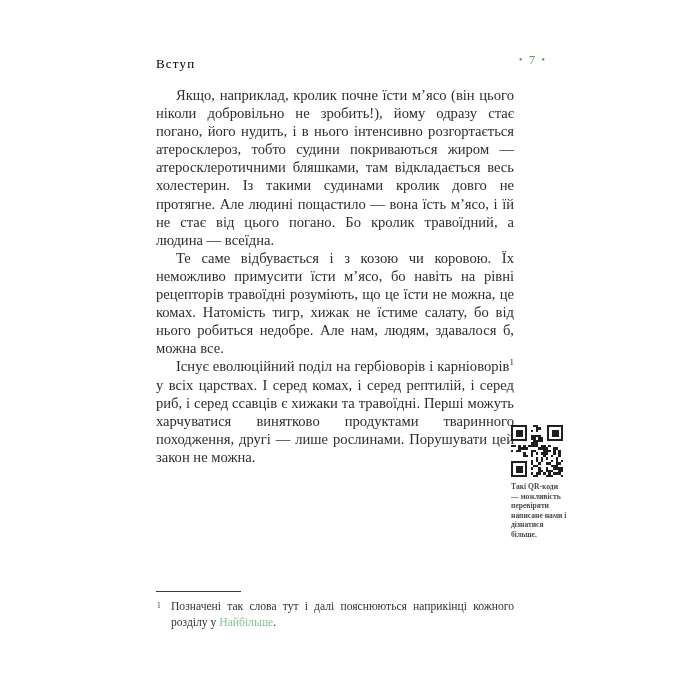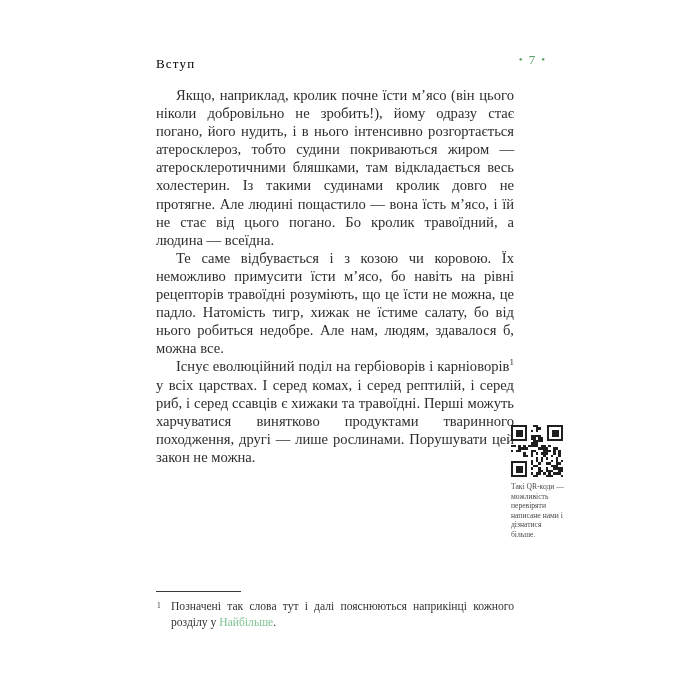--- a/index.html
+++ b/index.html
@@ -20,21 +20,21 @@
   .page-num .dot{font-size:11px;line-height:15px;}
   
   .body-text{
     position:absolute;top:86px;left:156px;width:358px;
     font-size:14.6px;line-height:18.1px;text-align:justify;
     hyphens:auto;-webkit-hyphens:auto;
   }
   .body-text p{margin:0;text-indent:20px;}
   sup.ref{font-size:9px;line-height:0;vertical-align:super;}
   
-  .qr-block{position:absolute;left:511px;top:425px;width:58px;}
+  .qr-block{position:absolute;left:511px;top:425px;width:58px;font-weight:bold;}
   .qr{position:relative;width:52px;height:52px;}
   .qr-modules{display:grid;width:52px;height:52px;grid-template-rows:repeat(21,1fr);grid-template-columns:repeat(21,1fr);}
   .qr-modules i{background:#1f1f1f;display:block;}
   .qr .finder{position:absolute;width:16px;height:16px;box-sizing:border-box;border:2.5px solid #1f1f1f;background:#fff;}
   .qr .finder::after{content:"";position:absolute;inset:2.5px;background:#1f1f1f;}
   .finder.tl{top:0;left:0;}
   .finder.tr{top:0;right:0;}
   .finder.bl{bottom:0;left:0;}
   .qr-caption{
     margin-top:5px;width:56px;
@@ -59,21 +59,21 @@
   <div class="running-title">Вступ</div>
 
   <div class="page-num">
     <span class="dot">•</span>
     <span>7</span>
     <span class="dot">•</span>
   </div>
 
   <div class="body-text">
     <p>Якщо, наприклад, кролик почне їсти м’ясо (він цього ніколи добровільно не зробить!), йому одразу стає погано, його нудить, і в нього інтенсивно розгортається атеросклероз, тобто судини покриваються жиром — атеросклеротичними бляшками, там відкладається весь холестерин. Із такими судинами кролик довго не протягне. Але людині пощастило — вона їсть м’ясо, і їй не стає від цього погано. Бо кролик травоїдний, а людина — всеїдна.</p>
-    <p>Те саме відбувається і з козою чи коровою. Їх неможливо примусити їсти м’ясо, бо навіть на рівні рецепторів травоїдні розуміють, що це їсти не можна, це падло. Натомість тигр, хижак не їстиме салату, бо від нього робиться недобре. Але нам, людям, здавалося б, можна все.</p>
+    <p>Те саме відбувається і з козою чи коровою. Їх неможливо примусити їсти м’ясо, бо навіть на рівні рецепторів травоїдні розуміють, що це їсти не можна, це комах. Натомість тигр, хижак не їстиме салату, бо від нього робиться недобре. Але нам, людям, здавалося б, можна все.</p>
     <p><span>Існує еволюційний поділ на гербіоворів і карніоворів</span><sup class="ref">1</sup><span> у всіх царствах. І серед комах, і серед рептилій, і серед риб, і серед ссавців є хижаки та травоїдні. Перші можуть харчуватися винятково продуктами тваринного походження, другі — лише рослинами. Порушувати цей закон не можна.</span></p>
   </div>
 
   <div class="qr-block">
     <div class="qr">
       <div class="qr-modules">
           <i style="grid-area:1/10"></i>
           <i style="grid-area:1/11"></i>
           <i style="grid-area:2/11"></i>
           <i style="grid-area:2/12"></i>

